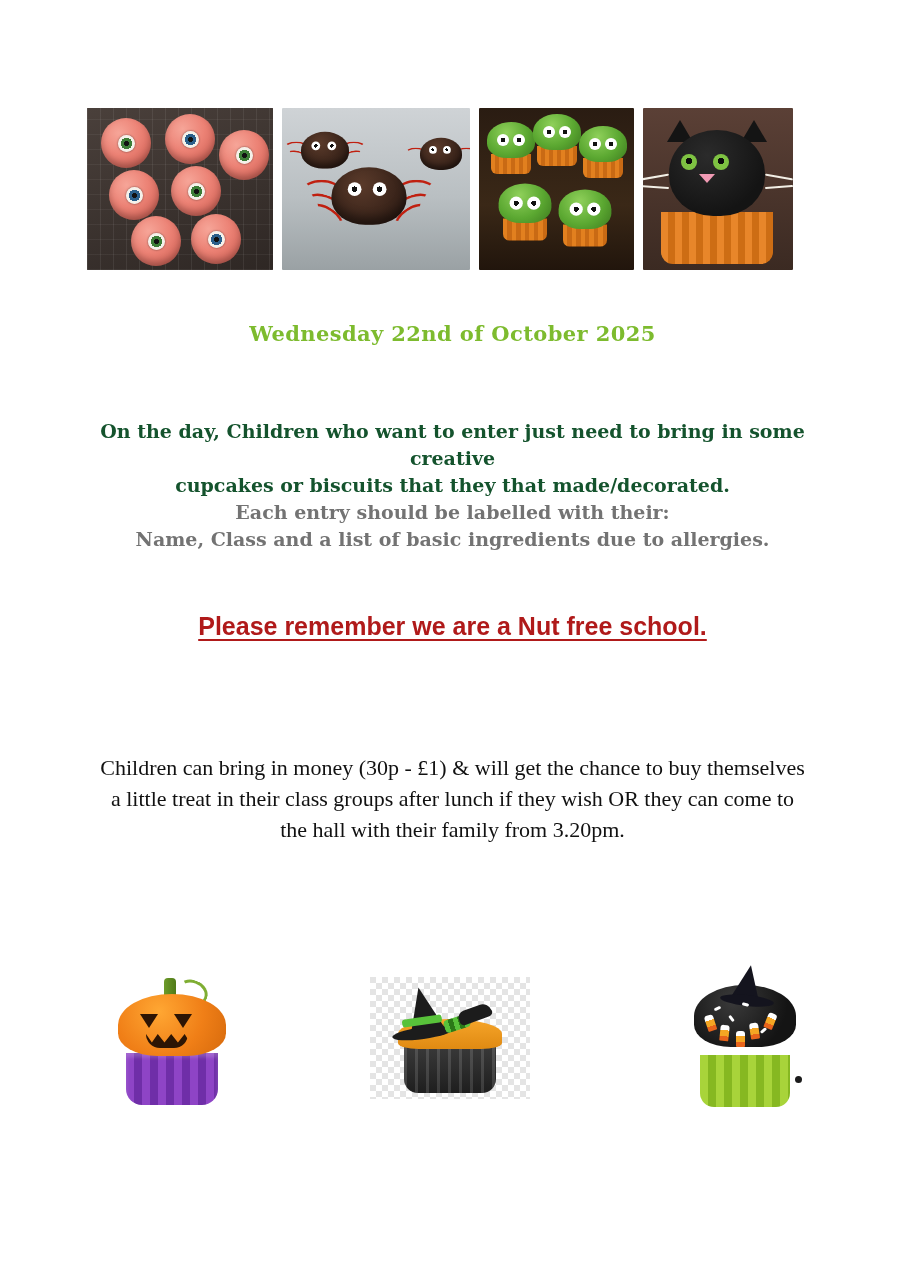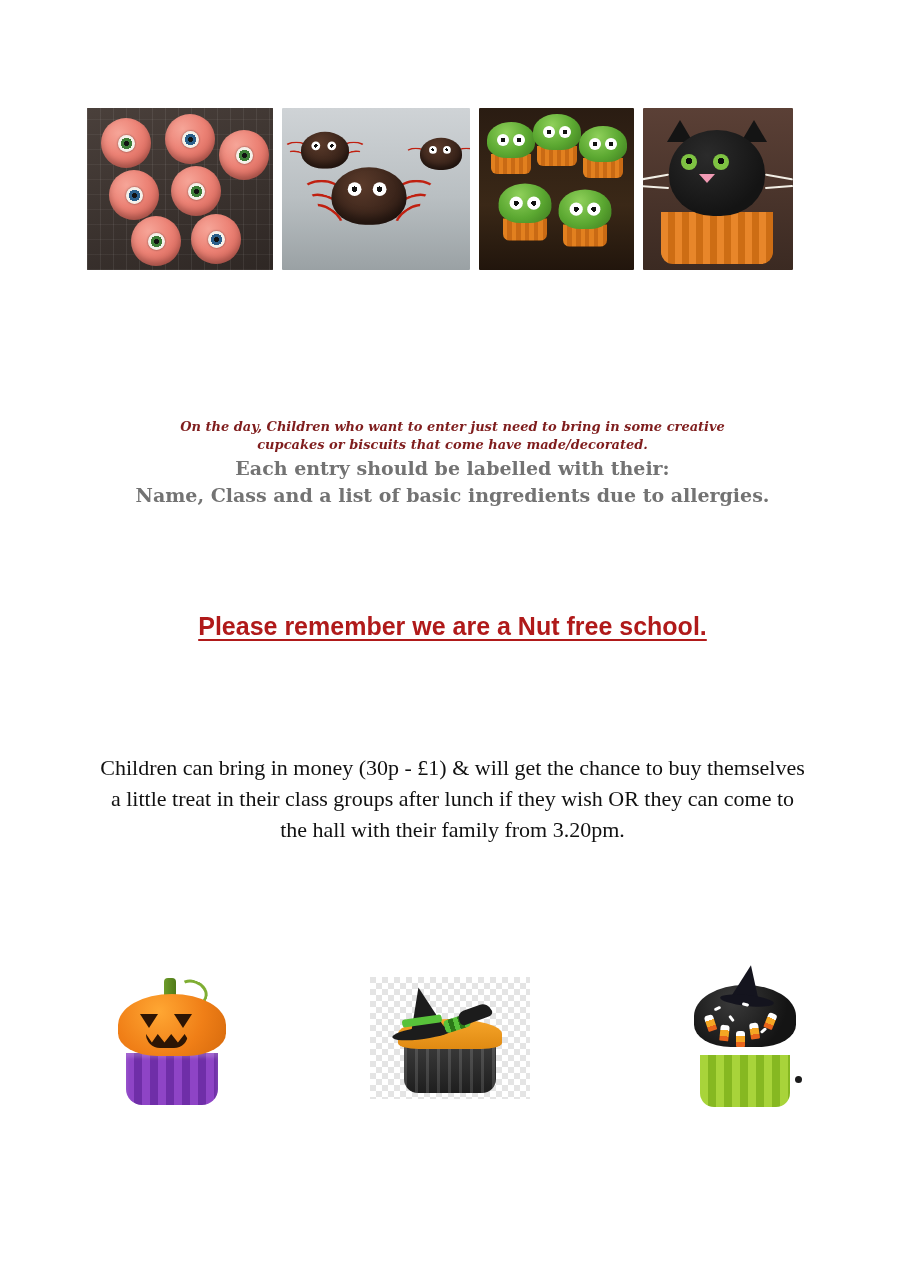--- a/index.html
+++ b/index.html
@@ -198,24 +198,23 @@
   }
 
   .body-block {
     position: absolute;
     top: 418px; left: 95px; width: 715px;
     text-align: center;
     line-height: 1.42;
   }
   .body-purple {
     font-family: "DejaVu Serif", serif;
-    font-size: 13px;
+    font-size: 19px;
     font-weight: bold;
-    color: #7f1d1d;
-    font-style: italic;
+    color: #14532d;
   }
   .body-orange {
     font-family: "DejaVu Serif", serif;
     font-size: 19px;
     font-weight: bold;
     color: #737373;
   }
 
   .nutfree {
     position: absolute;
@@ -515,25 +514,26 @@
         <div class="whisker" style="left:-14px; top:52px; transform:rotate(-10deg);"></div>
         <div class="whisker" style="left:-14px; top:62px; transform:rotate(4deg);"></div>
         <div class="whisker" style="right:-14px; top:52px; transform:rotate(10deg);"></div>
         <div class="whisker" style="right:-14px; top:62px; transform:rotate(-4deg);"></div>
       </div>
     </div>
 
   </div>
 
   <div class="title-block">
+    <div class="title-line2">Wednesday 22nd of October 2025</div>
   </div>
 
   <div class="body-block">
     <div class="body-purple">On the day, Children who want to enter just need to bring in some creative</div>
-    <div class="body-purple">cupcakes or biscuits that come have made/decorated.</div>
+    <div class="body-purple">cupcakes or biscuits that they that made/decorated.</div>
     <div class="body-orange">Each entry should be labelled with their:</div>
     <div class="body-orange">Name, Class and a list of basic ingredients due to allergies.</div>
   </div>
 
   <div class="nutfree">Please remember we are a Nut free school.</div>
 
 
   <div class="money-para">Children can bring in money (30p - £1) &amp; will get the chance to buy themselves a little treat in their class groups after lunch if they wish OR they can come to the hall with their family from 3.20pm.</div>
 
 

